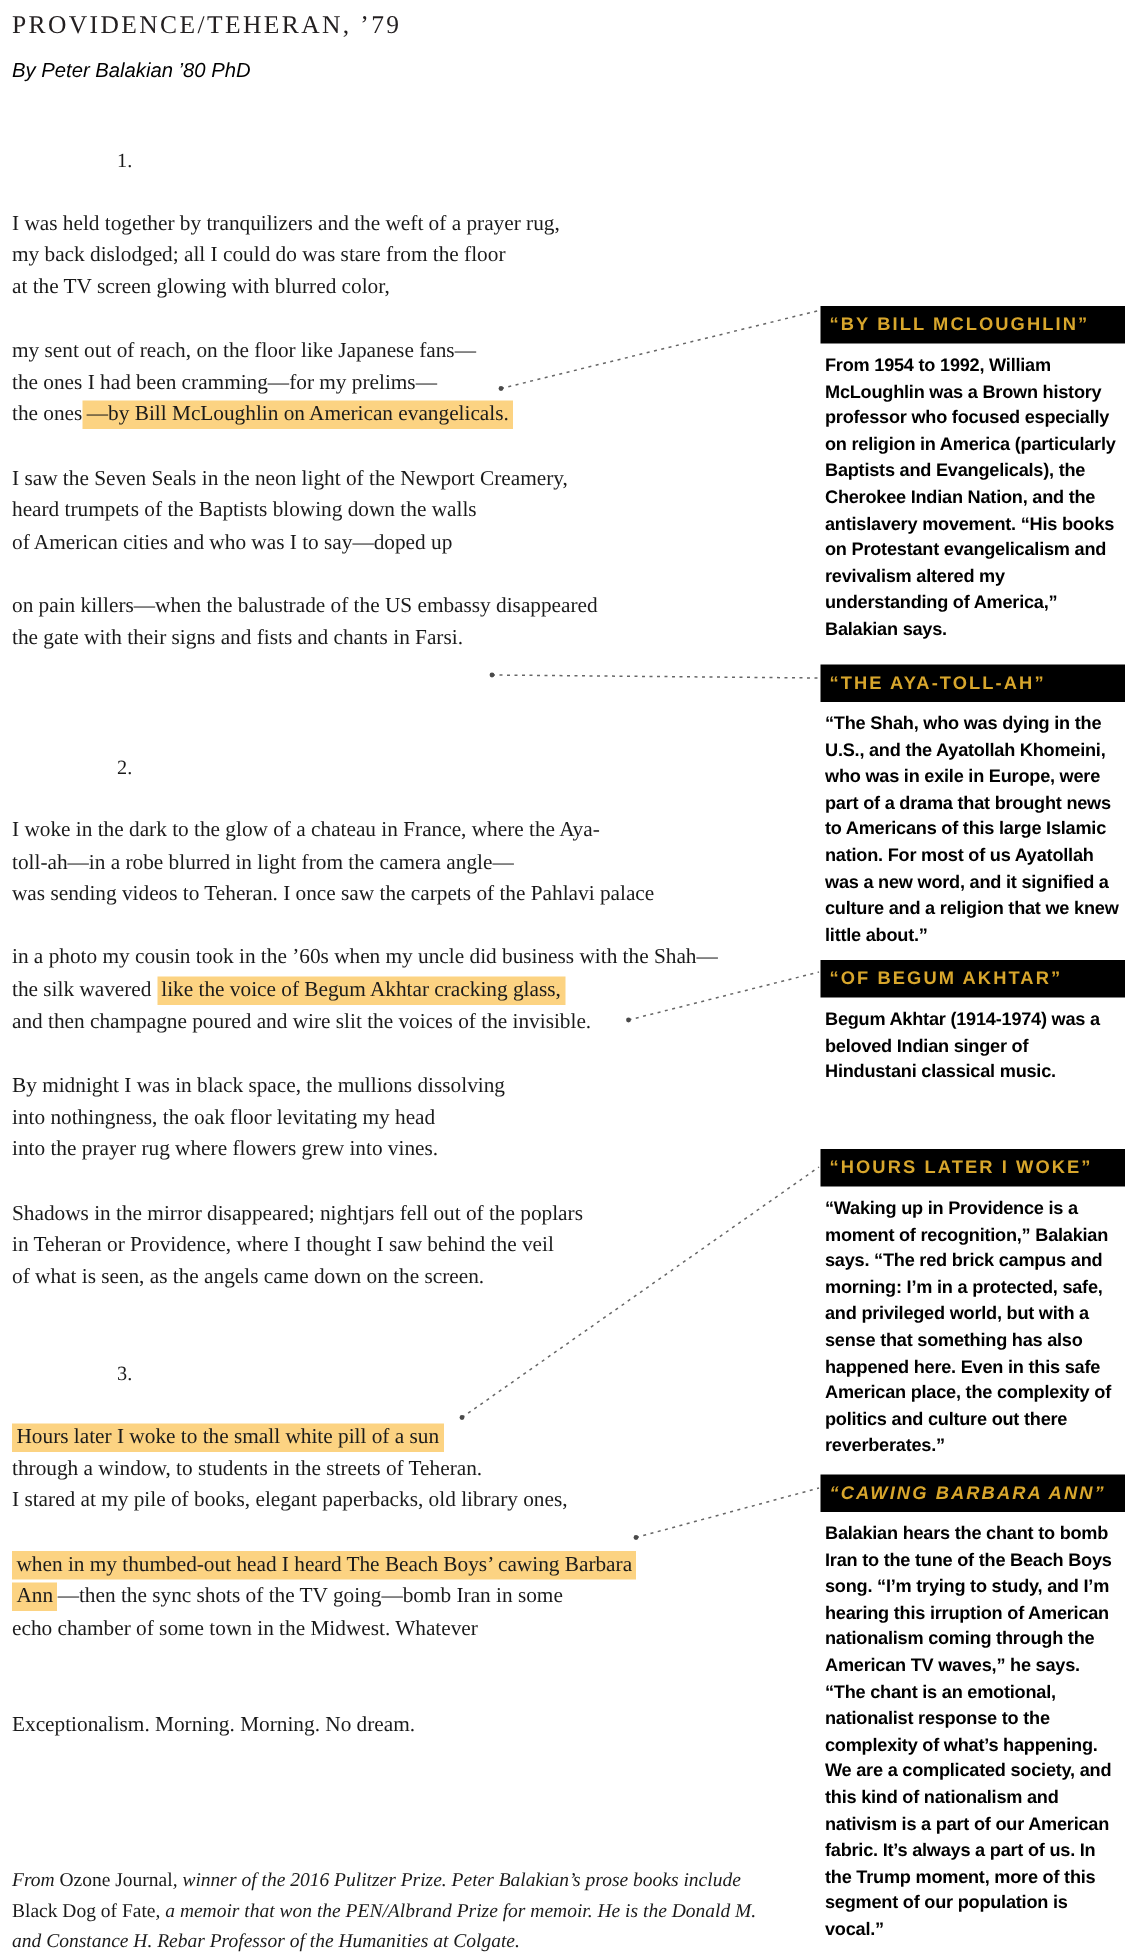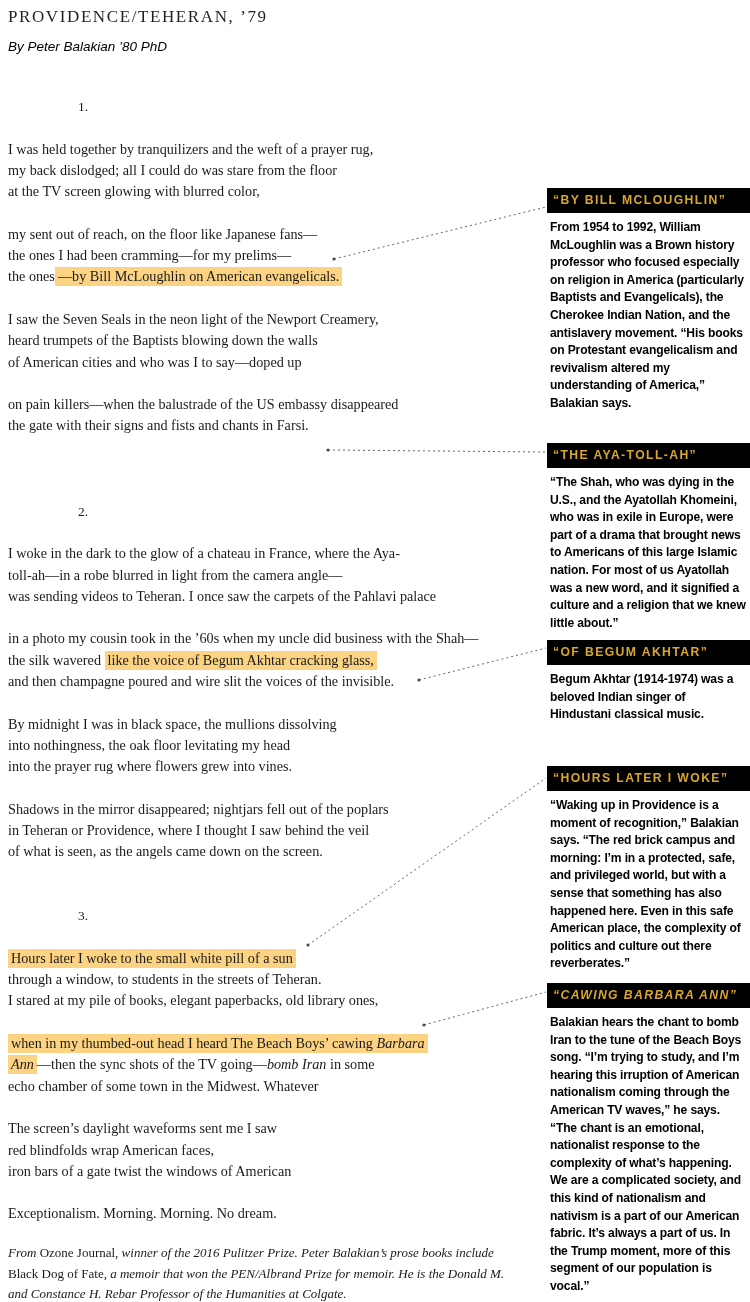--- a/index.html
+++ b/index.html
@@ -68,21 +68,21 @@
   }
   .stanza .ln { display: block; white-space: nowrap; }
   .blank { height: 21.3px; }
 
   .hl {
     background: #fcd382;
     padding: 1px 3px 2px 3px;
     box-decoration-break: clone;
     -webkit-box-decoration-break: clone;
   }
-  .it { font-style: italic; }
+  .it { }
 
   .credit {
     position: absolute;
     left: 8px;
     top: 1243px;
     width: 500px;
     font-style: italic;
     font-size: 13px;
     line-height: 20.5px;
   }
@@ -210,25 +210,20 @@
     </div>
     <div class="blank"></div>
 
     <div class="stanza">
       <span class="ln"><span class="hl" id="hl5"><span>when in my thumbed-out head I heard The Beach Boys’ cawing </span><span class="it">Barbara</span></span></span>
       <span class="ln"><span class="hl it">Ann</span><span>—then the sync shots of the TV going—</span><span class="it">bomb Iran</span><span> in some</span></span>
       <span class="ln">echo chamber of some town in the Midwest. Whatever</span>
     </div>
     <div class="blank"></div>
 
-    <div class="stanza">
-      <span class="ln">The screen’s daylight waveforms sent me I saw</span>
-      <span class="ln">red blindfolds wrap American faces,</span>
-      <span class="ln">iron bars of a gate twist the windows of American</span>
-    </div>
     <div class="blank"></div>
 
     <div class="stanza">
       <span class="ln">Exceptionalism. Morning. Morning. No dream.</span>
 
     </div>
 
   </div>
 
   <div class="credit">
@@ -249,21 +244,21 @@
   </g>
   <g fill="#4a4a4a">
     <circle cx="334" cy="259" r="1.6"></circle>
     <circle cx="328" cy="450" r="1.6"></circle>
     <circle cx="419" cy="680" r="1.6"></circle>
     <circle cx="308" cy="945" r="1.6"></circle>
     <circle cx="424" cy="1025" r="1.6"></circle>
   </g>
 </svg>
 
-<div class="callout" style="top:188px;">
+<div class="callout" style="top:204px;">
   <div class="callout-header">“BY BILL MCLOUGHLIN”</div>
   <div class="callout-body">From 1954 to 1992, William McLough­lin was a Brown history professor who focused especially on religion in America (particularly Baptists and Evangelicals), the Cherokee Indian Nation, and the antislavery movement. “His books on Protestant evangelicalism and revivalism altered my understanding of America,” Balakian says.</div>
 </div>
 
 <div class="callout" style="top:443px;">
   <div class="callout-header">“THE AYA-TOLL-AH”</div>
   <div class="callout-body">“The Shah, who was dying in the U.S., and the Ayatollah Khomeini, who was in exile in Europe, were part of a drama that brought news to Americans of this large Islamic nation. For most of us Ayatollah was a new word, and it signified a culture and a religion that we knew little about.”</div>
 </div>
 
 <div class="callout" style="top:640px;">

